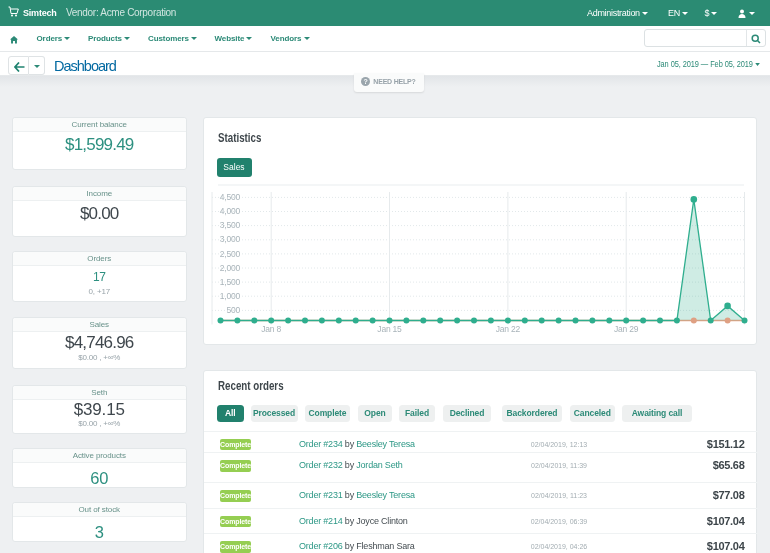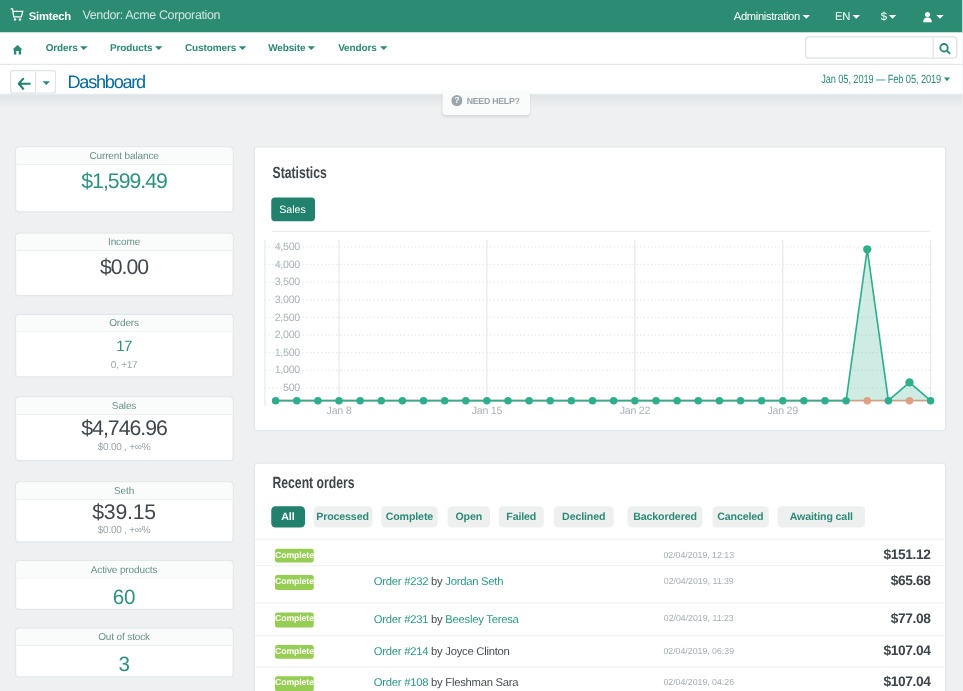--- a/index.html
+++ b/index.html
@@ -214,20 +214,21 @@
 <div class="fbtn" style="left:46.5px;width:47px;">Processed</div>
 <div class="fbtn" style="left:101px;width:45px;">Complete</div>
 <div class="fbtn" style="left:154px;width:34px;">Open</div>
 <div class="fbtn" style="left:195px;width:36px;">Failed</div>
 <div class="fbtn" style="left:239px;width:48px;">Declined</div>
 <div class="fbtn" style="left:298px;width:60px;">Backordered</div>
 <div class="fbtn" style="left:365.5px;width:45.5px;">Canceled</div>
 <div class="fbtn" style="left:418px;width:70px;">Awaiting call</div>
 <div class="orow" style="top:59.5px;">
   <span class="badge">Complete</span>
+  <span class="otext"><span class="tl">Order #234</span> by <span class="tl">Beesley Teresa</span></span>
   <span class="odate">02/04/2019, 12:13</span>
   <span class="oprice">$151.12</span>
 </div>
 <div class="orow" style="top:81px;padding-left:44px;">
   <span class="badge">Complete</span>
   <span class="otext"><span class="tl">Order #232</span> by <span class="tl">Jordan Seth</span></span>
   <span class="odate">02/04/2019, 11:39</span>
   <span class="oprice">$65.68</span>
 </div>
 <div class="orow" style="top:111.3px;">
@@ -237,17 +238,17 @@
   <span class="oprice">$77.08</span>
 </div>
 <div class="orow" style="top:136.8px;">
   <span class="badge">Complete</span>
   <span class="otext"><span class="tl">Order #214</span> by <span>Joyce Clinton</span></span>
   <span class="odate">02/04/2019, 06:39</span>
   <span class="oprice">$107.04</span>
 </div>
 <div class="orow" style="top:162.3px;">
   <span class="badge">Complete</span>
-  <span class="otext"><span class="tl">Order #108</span> by <span>Fleshman Sara</span></span>
+  <span class="otext"><span class="tl">Order #206</span> by <span>Fleshman Sara</span></span>
   <span class="odate">02/04/2019, 04:26</span>
   <span class="oprice">$107.04</span>
 </div>
 </div>
 
 </body></html>

